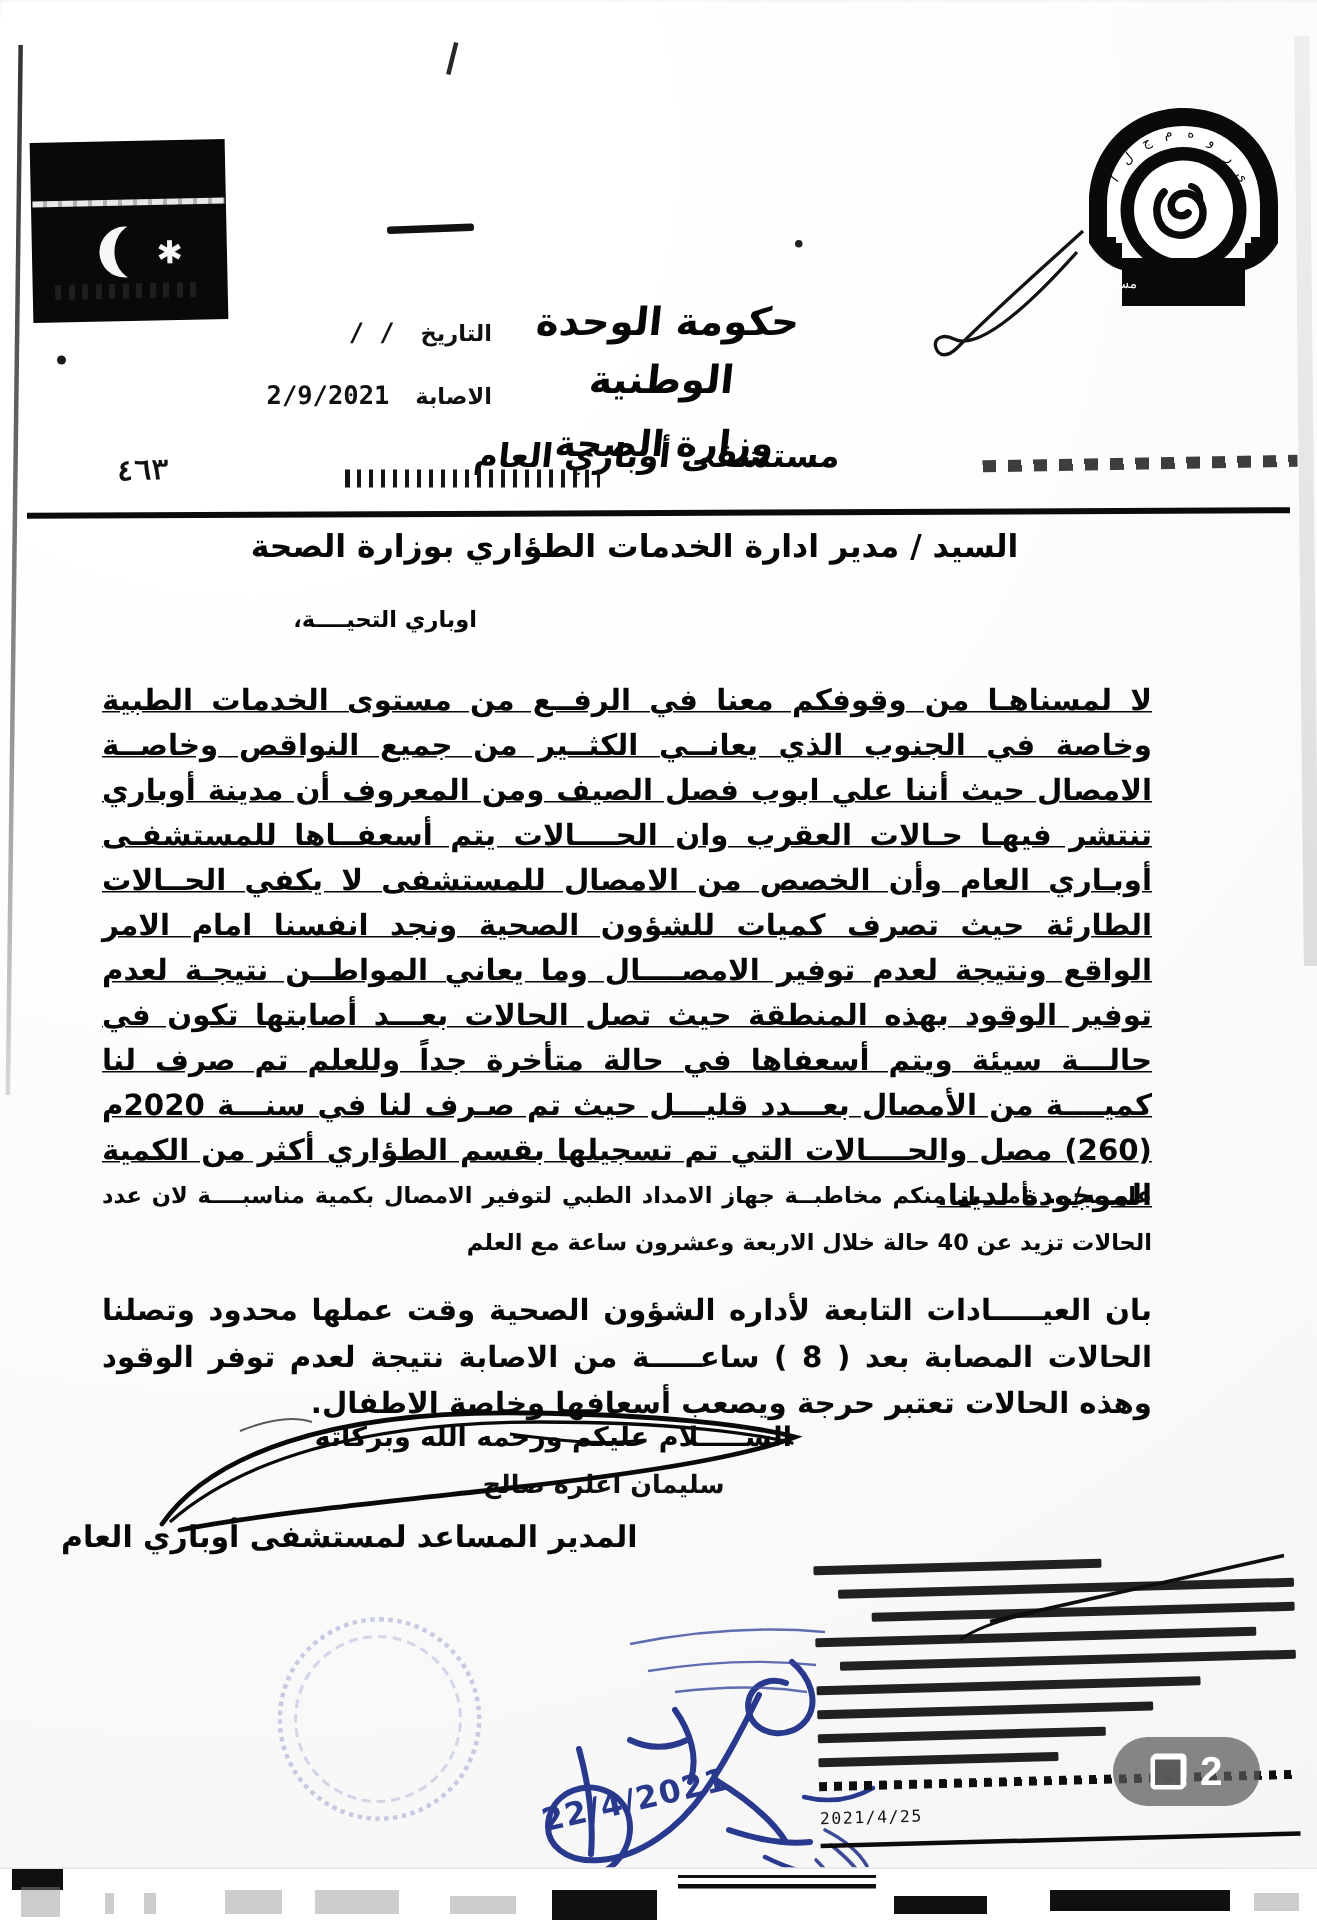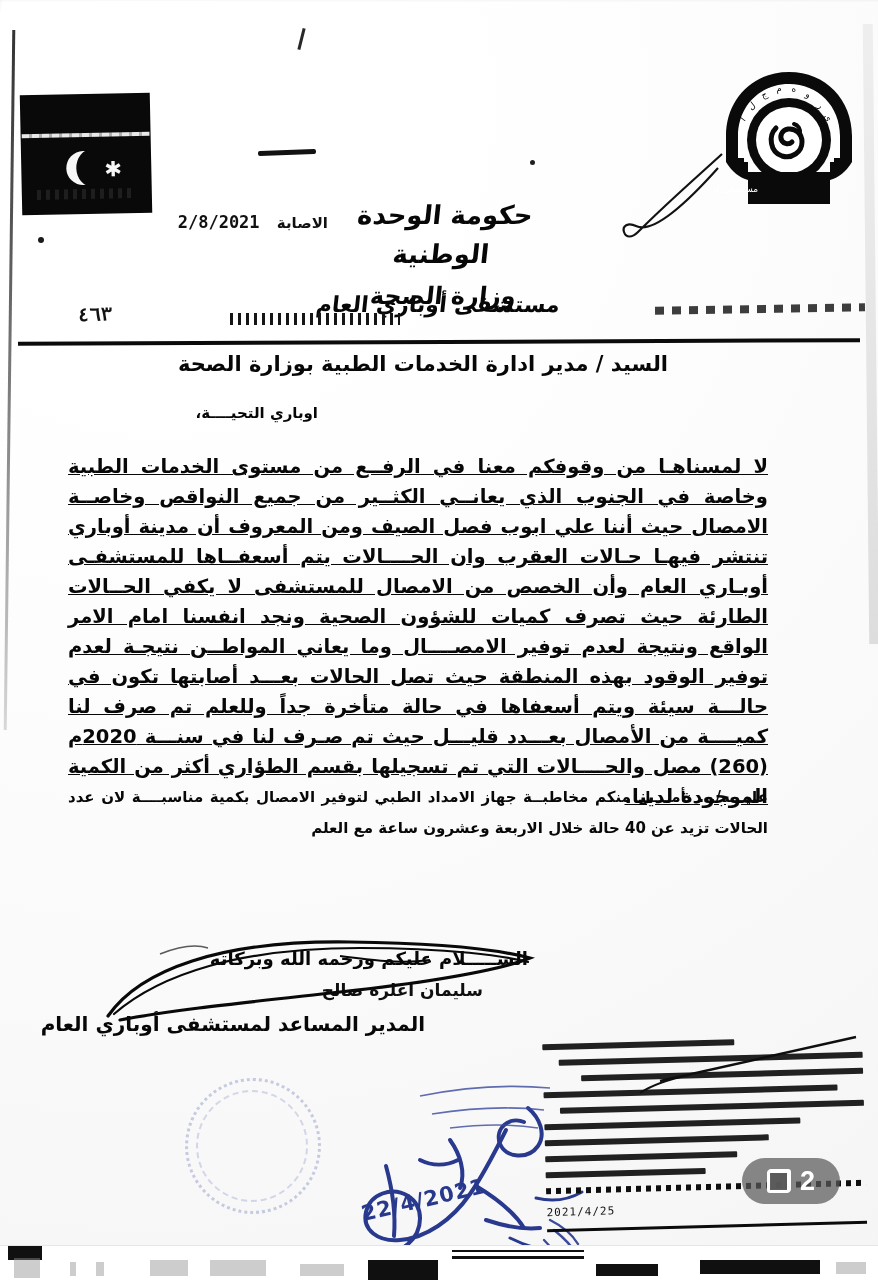--- a/index.html
+++ b/index.html
@@ -286,39 +286,44 @@
   </div>
 
   <div class="masthead ar">
     <div class="l1">حكومة الوحدة الوطنية</div>
     <div class="l2">وزارة الصحة</div>
     <div class="l3">مستشفى أوباري العام</div>
   </div>
 
   <div class="meta ar">
     <div class="row">
+      <span>التاريخ</span>
+      <span class="val">/ /</span>
+    </div>
+    <div class="row">
       <span>الاصابة</span>
-      <span class="val">2/8/2021</span>
+      <span class="val">2/9/2021</span>
     </div>
   </div>
 
   <div class="dots"></div>
   <div class="ref-scribble ar">٤٦٣</div>
 
   <div class="rule"></div>
 
-  <div class="recipient ar">السيد / مدير ادارة الخدمات الطبية بوزارة الصحة</div>
+  <div class="recipient ar">السيد / مدير ادارة الخدمات الطؤاري بوزارة الصحة</div>
 
   <div class="greeting ar">اوباري التحيــــة،</div>
 
   <div class="body-block ar">
     <p class="lead">لا لمسناهـا من وقوفكم معنا في الرفــع من مستوى الخدمات الطبية وخاصة في الجنوب الذي يعانــي الكثــير من جميع النواقص وخاصــة الامصال حيث أننا علي ابوب فصل الصيف ومن المعروف أن مدينة أوباري تنتشر فيهـا حـالات العقرب وان الحــــالات يتم أسعفــاها للمستشفـى أوبـاري العام وأن الخصص من الامصال للمستشفى لا يكفي الحــالات الطارئة حيث تصرف كميات للشؤون الصحية ونجد انفسنا امام الامر الواقع ونتيجة لعدم توفير الامصــــال وما يعاني المواطــن نتيجـة لعدم توفير الوقود بهذه المنطقة حيث تصل الحالات بعـــد أصابتها تكون في حالـــة سيئة ويتم أسعفاها في حالة متأخرة جداً وللعلم تم صرف لنا كميــــة من الأمصال بعـــدد قليـــل حيث تم صـرف لنا في سنـــة 2020م (260) مصل والحــــالات التي تم تسجيلها بقسم الطؤاري أكثر من الكمية الموجودة لدينا.</p>
   </div>
 
   <div class="para2 ar">عليـــه/... نأمــــل منكم مخاطبــة جهاز الامداد الطبي لتوفير الامصال بكمية مناسبــــة لان عدد الحالات تزيد عن 40 حالة خلال الاربعة وعشرون ساعة مع العلم</div>
+  <div class="para3 ar">بان العيـــــادات التابعة لأداره الشؤون الصحية وقت عملها محدود وتصلنا الحالات المصابة بعد ( 8 ) ساعـــــة من الاصابة نتيجة لعدم توفر الوقود وهذه الحالات تعتبر حرجة ويصعب أسعافها وخاصة الاطفال.</div>
 
   <div class="closing ar">الســـــلام عليكم ورحمه الله وبركاته</div>
   <div class="signer-name ar">سليمان اعلره صالح</div>
   <div class="signer-title ar">المدير المساعد لمستشفى أوباري العام</div>
 
   <div class="sig-stroke">
     <svg viewBox="0 0 460 100" xmlns="http://www.w3.org/2000/svg">
       <path d="M8 86 C40 40 120 10 250 12 C340 13 400 20 430 28 C400 40 330 52 240 62 C150 72 70 80 20 90" stroke="#0b0b0b" stroke-width="3.2" fill="none" stroke-linecap="round"></path>
       <path d="M14 84 C60 44 140 18 260 18 C350 18 405 26 428 32" stroke="#0b0b0b" stroke-width="2.2" fill="none" stroke-linecap="round"></path>
       <path d="M240 26 C270 30 300 34 330 30" stroke="#0b0b0b" stroke-width="2" fill="none"></path>

